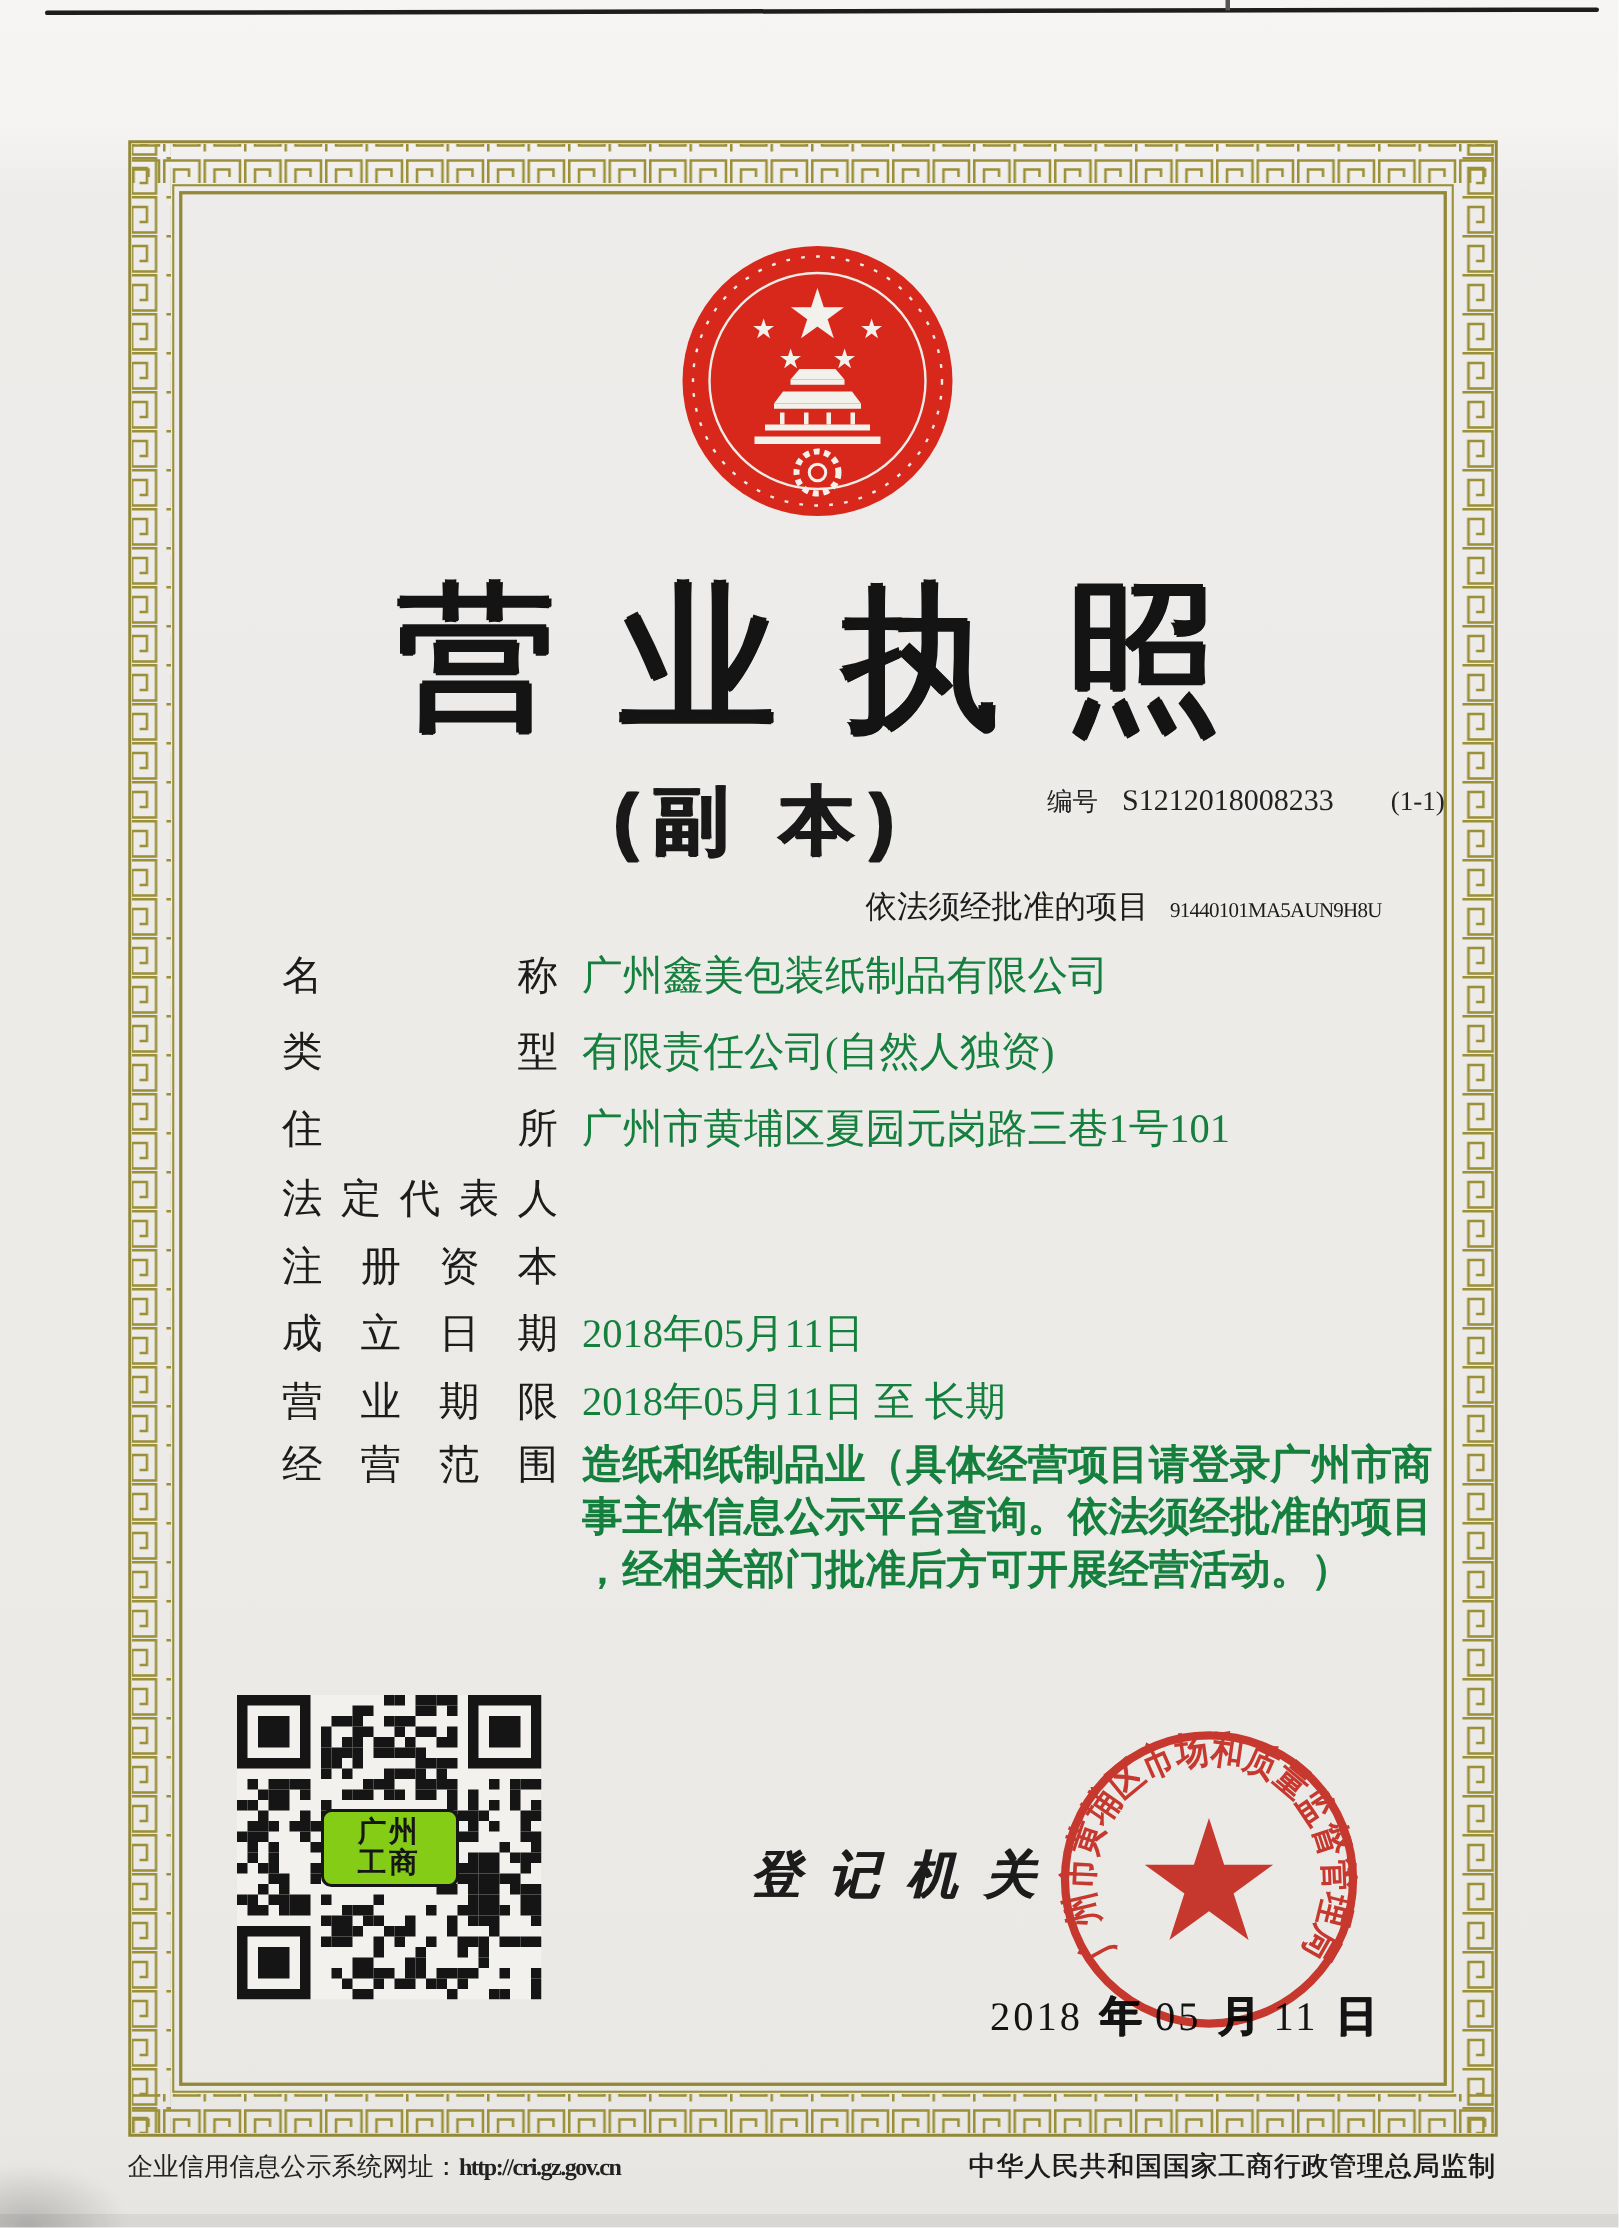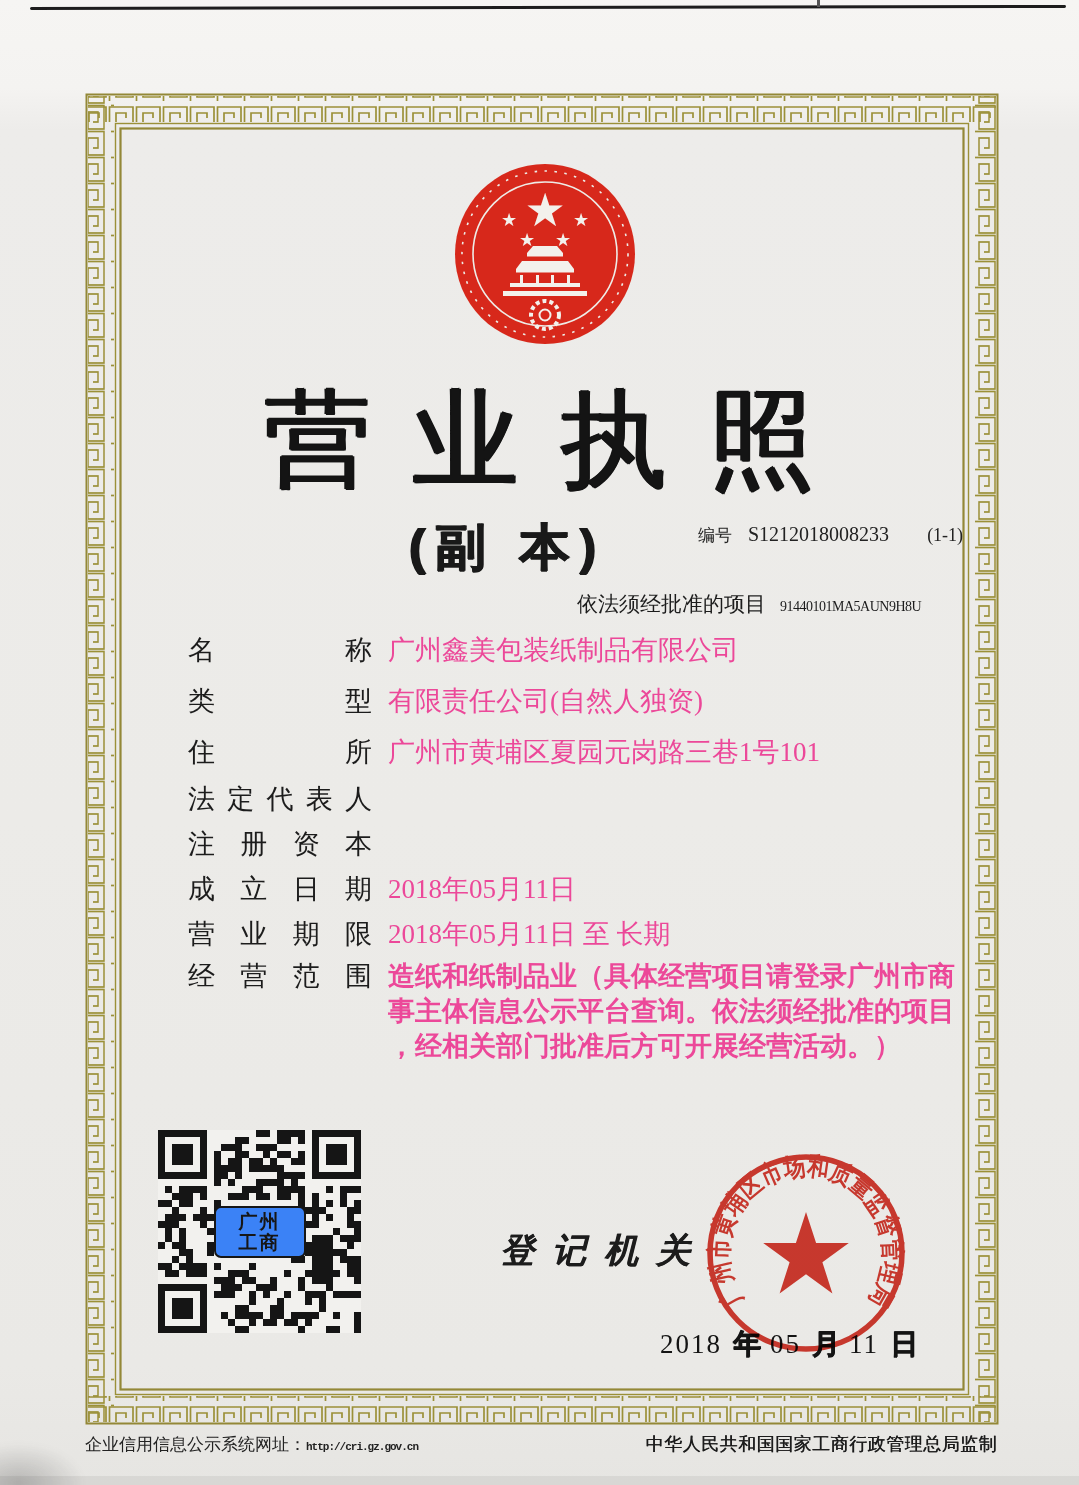--- a/index.html
+++ b/index.html
@@ -34,44 +34,44 @@
   .credit-row .code{font-family:"Liberation Serif",serif;font-size:14px;margin-left:14px;letter-spacing:-0.5px;}
   
   .frow{position:absolute;left:188px;width:790px;height:40px;}
   .frow-0{top:633px;} .frow-1{top:684px;} .frow-2{top:735px;}
   .frow-3{top:782px;} .frow-4{top:827px;} .frow-5{top:872px;}
   .frow-6{top:917px;} .frow-7{top:959px;}
   .flabel{width:184px;font-size:27px;line-height:34px;color:#1c1c1c;}
   .char-justify{display:flex;justify-content:space-between;}
   .fvalue{
     position:absolute;left:200px;top:0;width:575px;
-    font-family:"Liberation Serif",serif;font-size:27px;line-height:35px;color:#ec4899;
+    font-family:"Liberation Serif",serif;font-size:27px;line-height:35px;color:#15803d;
     white-space:nowrap;
   }
   .fvalue.wrap{white-space:normal;line-break:anywhere;word-break:break-all;font-weight:bold;}
   
   .qr{position:absolute;left:158px;top:1130px;width:203px;height:203px;}
   .qr svg{position:absolute;left:0;top:0;}
   .qr-label{
     position:absolute;left:50%;top:50%;transform:translate(-50%,-50%);
-    width:52px;background:#3b82f6;border:2.5px solid #161616;border-radius:7px;
+    width:52px;background:#84cc16;border:2.5px solid #161616;border-radius:7px;
     font-size:19px;font-weight:700;line-height:21px;text-align:center;padding:3px 18px;
     word-break:break-all;letter-spacing:2px;color:#161616;
   }
   .authority{position:absolute;left:500px;top:1233px;font-size:34px;line-height:34px;letter-spacing:18px;font-weight:700;color:#1c1c1c;white-space:nowrap;
     text-shadow:0.6px 0 0 #1c1c1c;font-style:italic;}
   
   .date-line{position:absolute;left:660px;top:1327px;font-size:27px;line-height:34px;white-space:nowrap;color:#141414;}
   .date-line .num{font-family:"Liberation Serif",serif;letter-spacing:2px;}
   .date-line .unit{font-weight:900;font-size:28px;margin:0 9px 0 11px;text-shadow:0.8px 0 0 #141414,0 0.8px 0 #141414;}
   svg.stamp{position:absolute;left:704px;top:1151px;mix-blend-mode:multiply;opacity:0.95;}
   
   .footer{position:absolute;left:85px;top:1432px;width:912px;display:flex;justify-content:space-between;align-items:baseline;}
   .footer-left{font-size:17px;color:#222;white-space:nowrap;}
-  .footer-left .mono{font-family:Liberation Mono, monospace;font-size:11px;font-weight:700;letter-spacing:-1px;}
+  .footer-left .mono{font-family:Liberation Serif, serif;font-size:16px;font-weight:700;letter-spacing:-1px;}
   .footer-right{font-size:18px;color:#1c1c1c;white-space:nowrap;letter-spacing:0.5px;text-shadow:0.5px 0 0 #1c1c1c;}
 </style>
 </head>
 <body>
 
 <div class="scan-line"></div>
 <div class="scan-tick"></div>
 
 <svg class="frame" width="1079" height="1485" viewBox="0 0 1079 1485">
   <defs>

